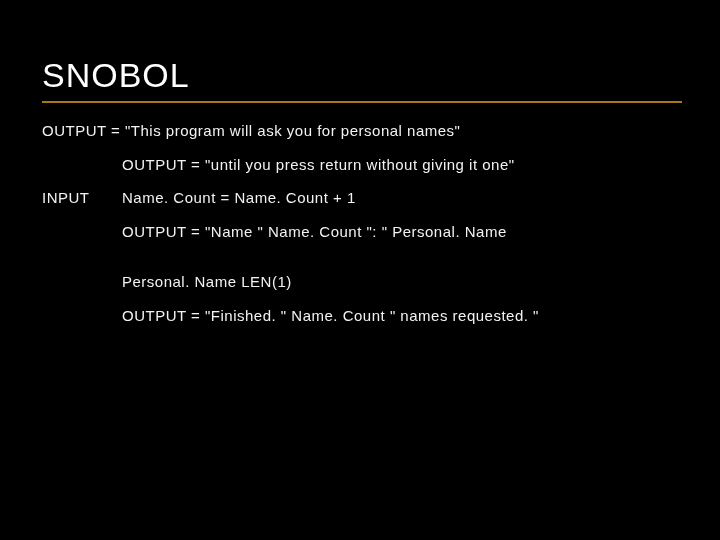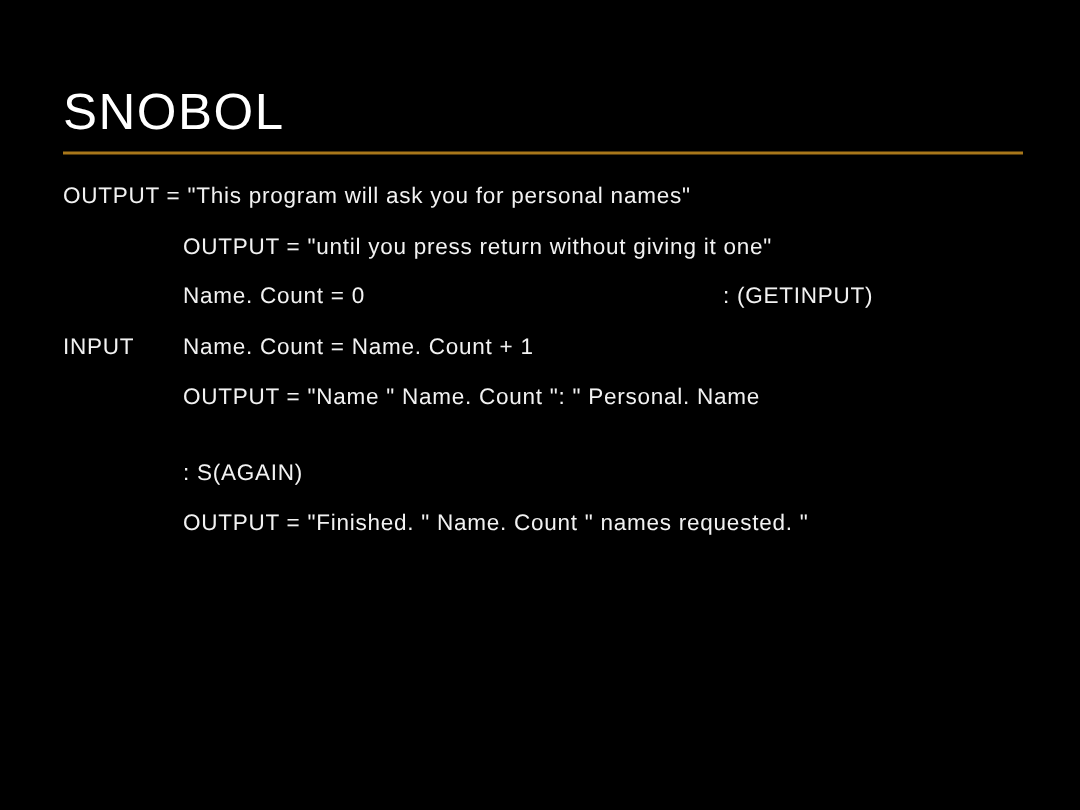--- a/index.html
+++ b/index.html
@@ -53,44 +53,39 @@
 
     <div class="code-line noindent">
       <span class="col-body" style="flex:1">OUTPUT = "This program will ask you for personal names"</span>
     </div>
 
     <div class="code-line">
       <span class="col-label"></span>
       <span class="col-body" style="flex:1">OUTPUT = "until you press return without giving it one"</span>
     </div>
 
-    <div class="code-line">
-      <span class="col-label"></span>
-      <span class="col-body">Name. Count = 0</span>
-      <span class="col-goto">: (GETINPUT)</span>
-    </div>
 
     <div class="code-line noindent">
       <span class="col-label">INPUT</span>
       <span class="col-body" style="flex:1">Name. Count = Name. Count + 1</span>
     </div>
 
     <div class="code-line">
       <span class="col-label"></span>
       <span class="col-body" style="flex:1">OUTPUT = "Name " Name. Count ": " Personal. Name</span>
     </div>
 
 
     <div class="code-line">
       <span class="col-label"></span>
     </div>
 
     <div class="code-line">
       <span class="col-label"></span>
-      <span class="col-goto">: S(AGAIN)</span>
+      <span class="col-body">Personal. Name LEN(1)</span>
     </div>
 
     <div class="code-line">
       <span class="col-label"></span>
       <span class="col-body" style="flex:1">OUTPUT = "Finished. " Name. Count " names requested. "</span>
     </div>
 
 
   </div>
 </div>

